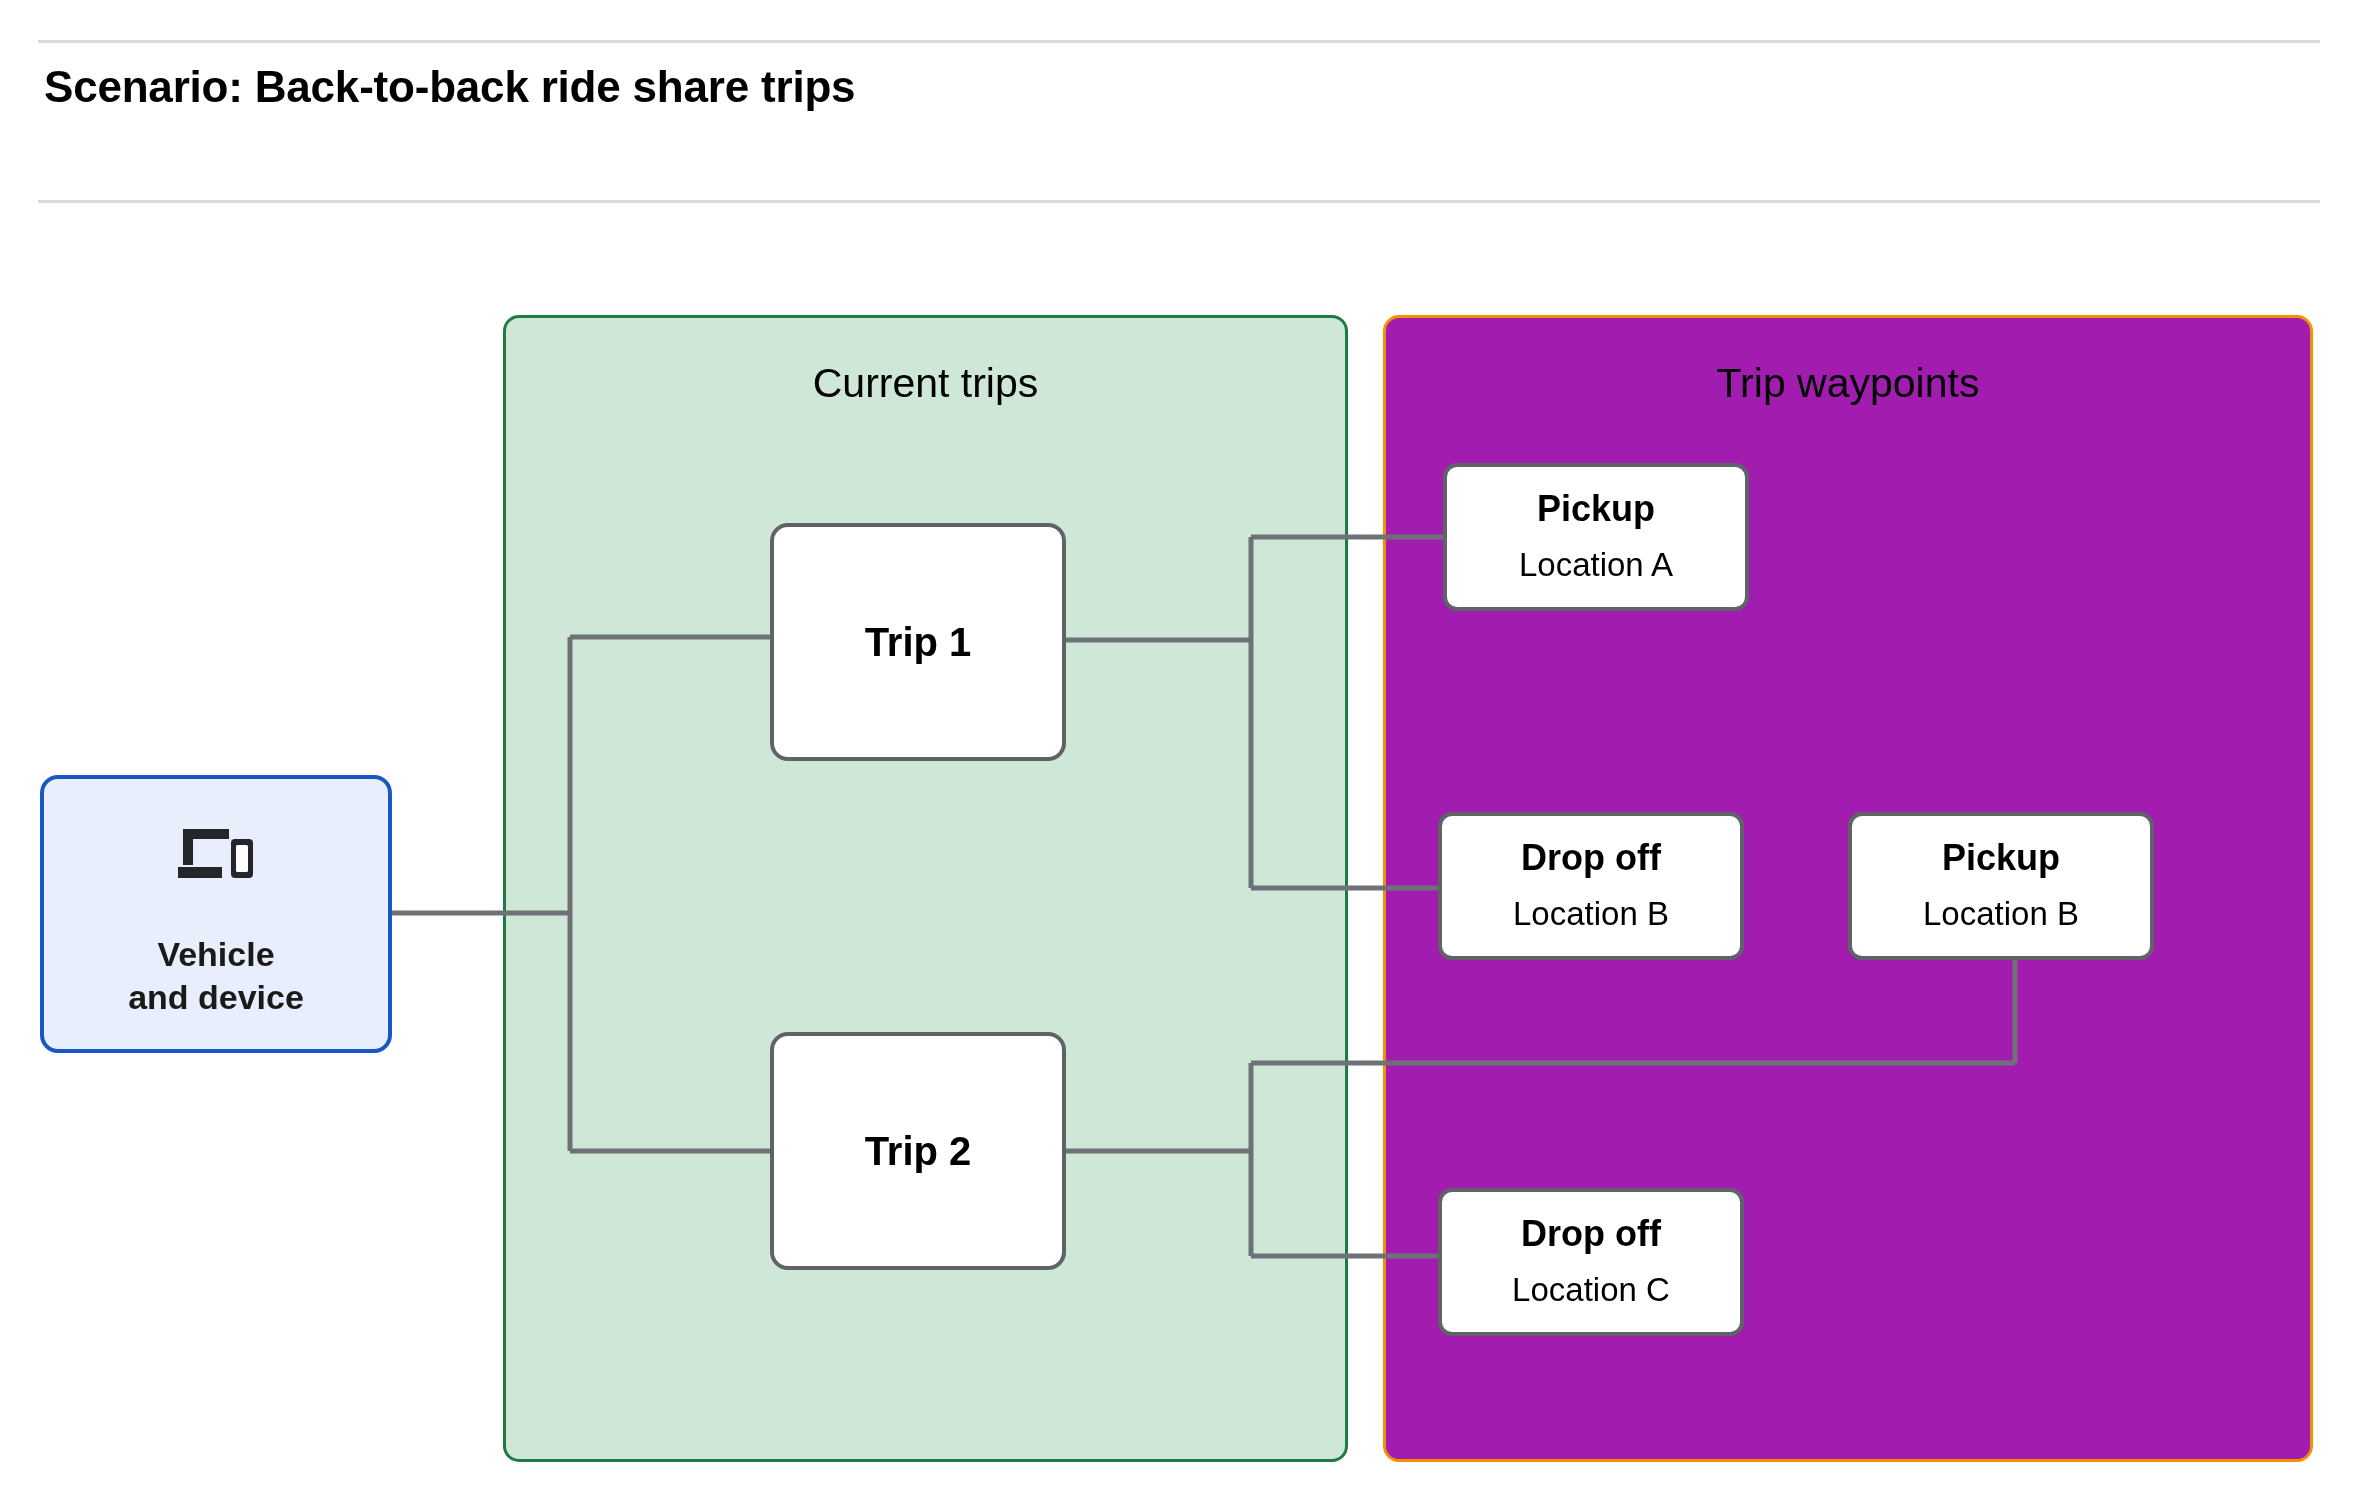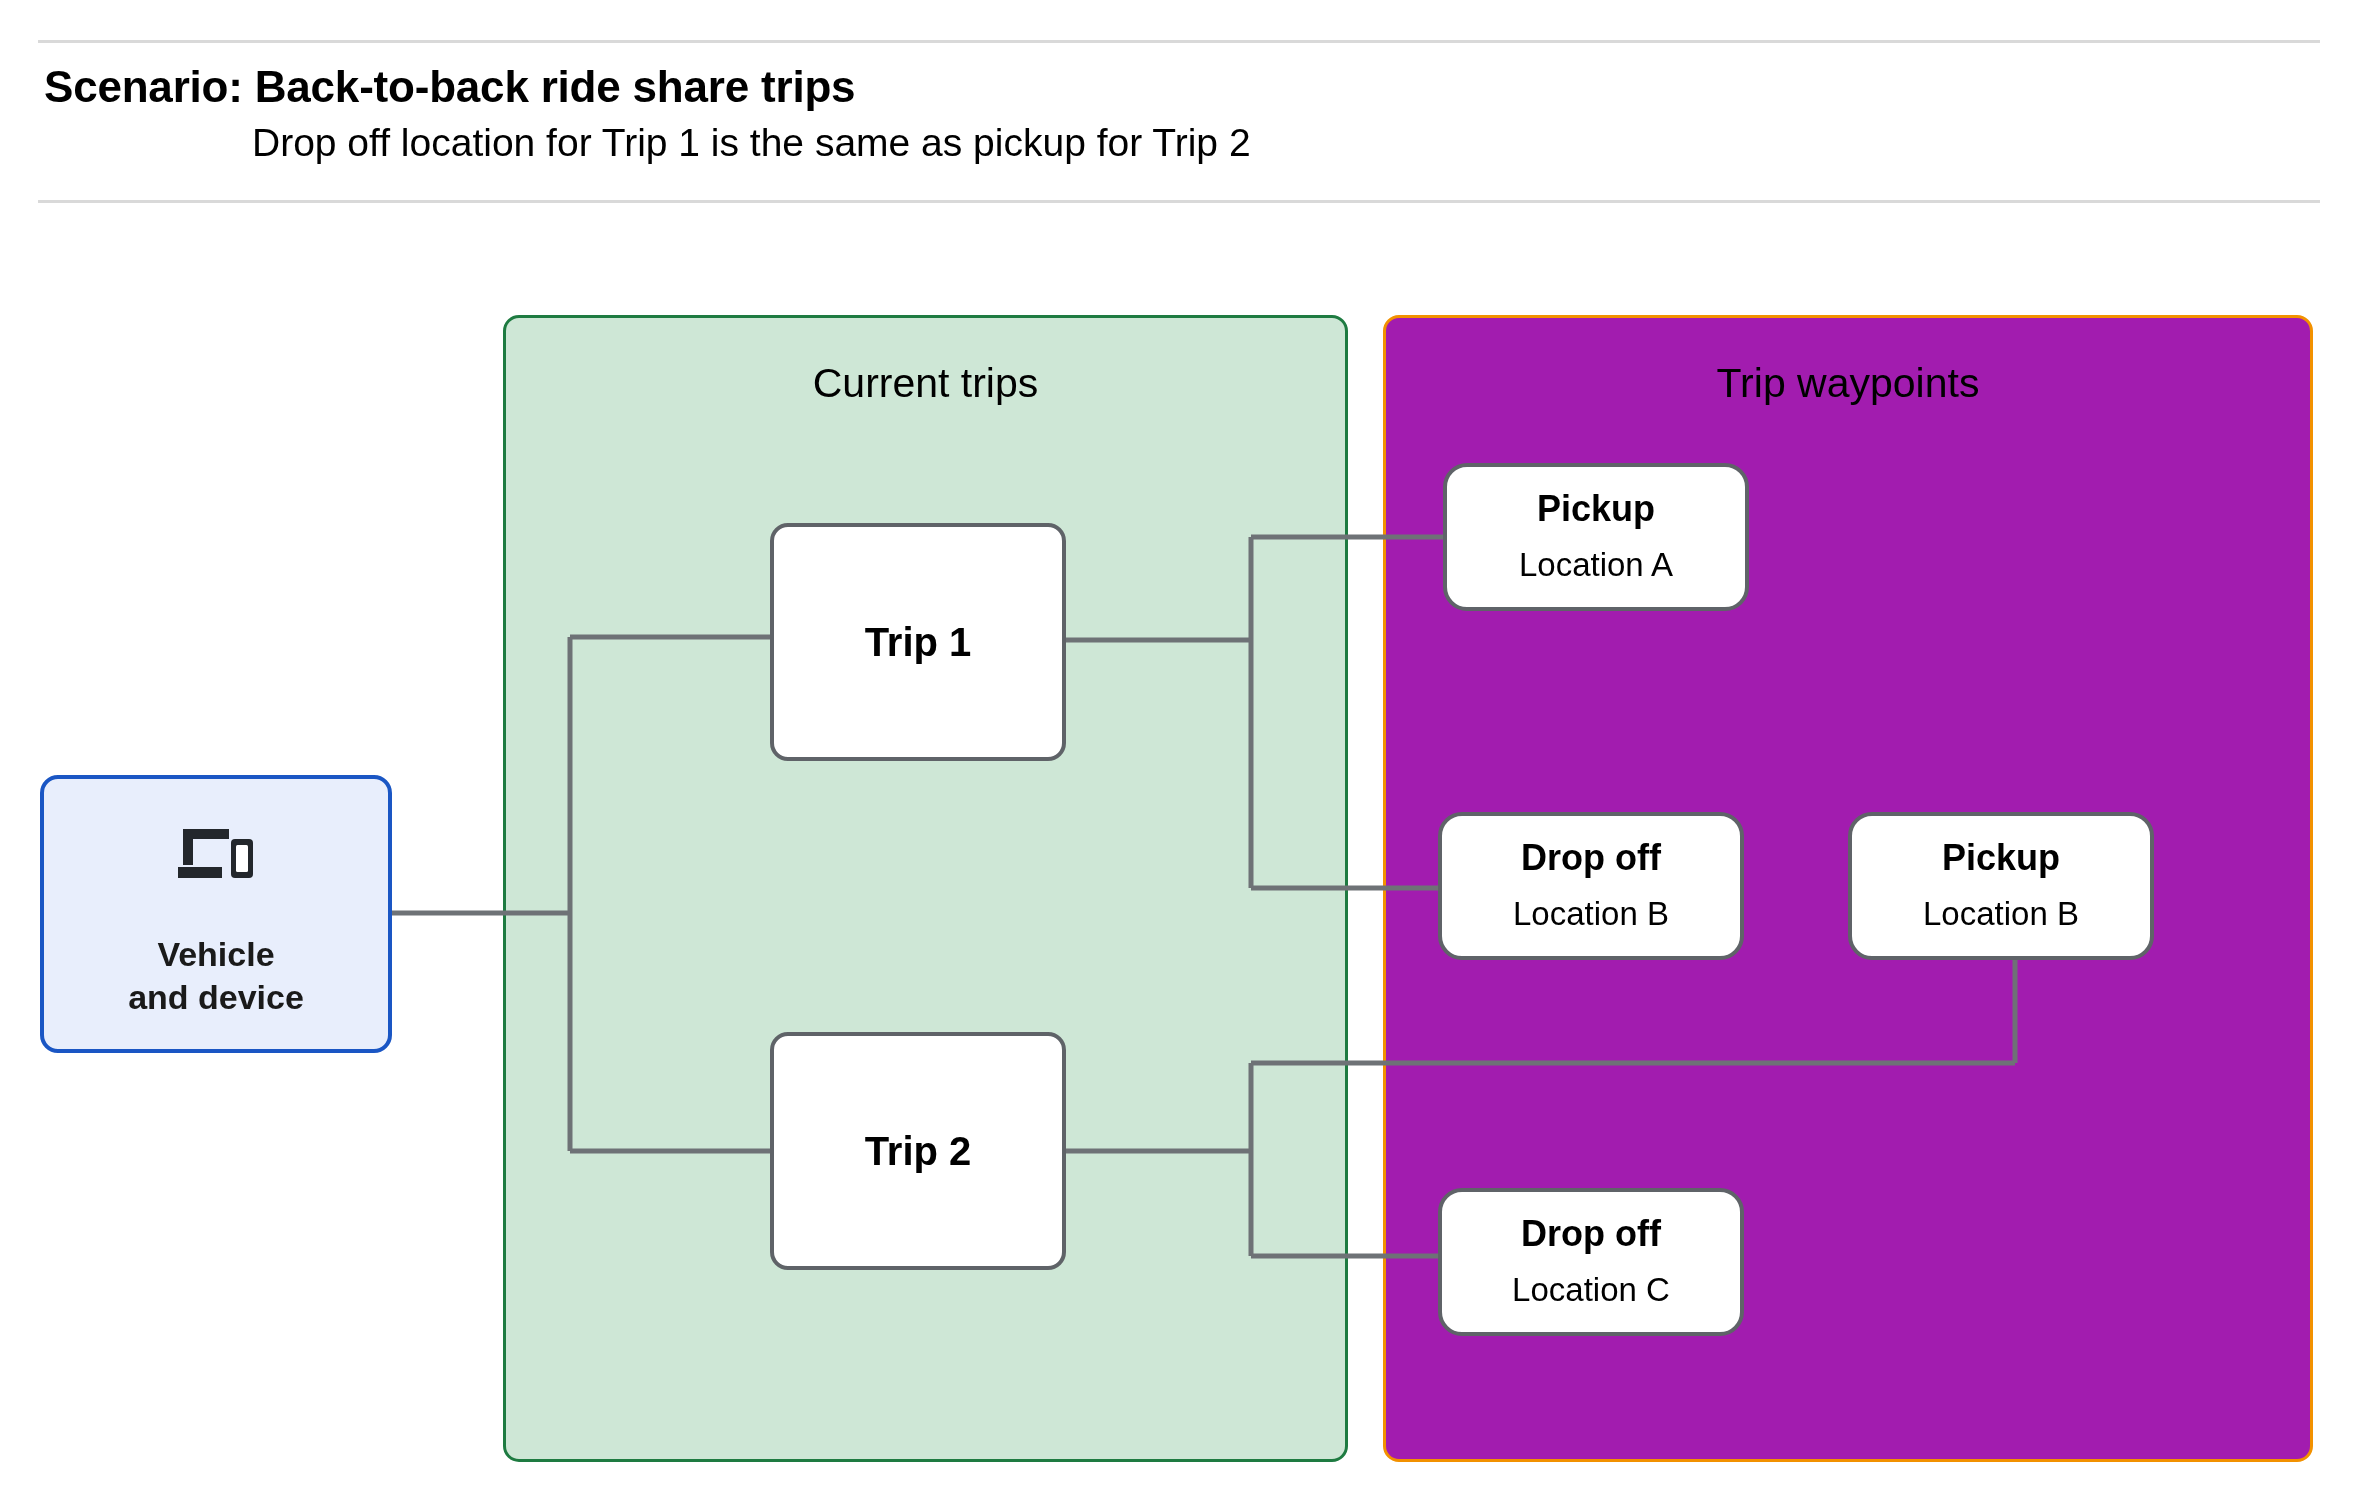--- a/index.html
+++ b/index.html
@@ -106,21 +106,21 @@
     border-radius: 18px;
     justify-content: center;
   }
   .node-trip .node-title {
     font-size: 40px;
     font-weight: bold;
     color: #000000;
   }
   .node-waypoint {
     border: 4px solid #5F6368;
-    border-radius: 24px;
+    border-radius: 14px;
   }
   .node-waypoint .node-title {
     font-size: 36px;
     font-weight: bold;
     color: #000000;
     line-height: 1.1;
   }
   .node-waypoint .node-sub {
     font-size: 33px;
     font-weight: normal;
@@ -159,21 +159,20 @@
   #node-pickup-b  { left: 1848px; top: 812px; width: 306px; height: 148px; }
   #node-dropoff-c { left: 1438px; top: 1188px; width: 306px; height: 148px; }
 </style>
 </head>
 <body>
 
 <div id="canvas">
 
   <div class="rule" id="rule-top"></div>
   <div id="scenario-title">Scenario: Back-to-back ride share trips</div>
-  <div id="scenario-subtitle">Drop off  location for Trip 1 is the same as pickup for Trip 2</div>
   <div class="rule" id="rule-bot"></div>
 
   <div class="panel" id="panel-current-trips">
     <div class="panel-title">Current trips</div>
   </div>
 
   <div class="panel" id="panel-trip-waypoints">
     <div class="panel-title">Trip waypoints</div>
   </div>
 

